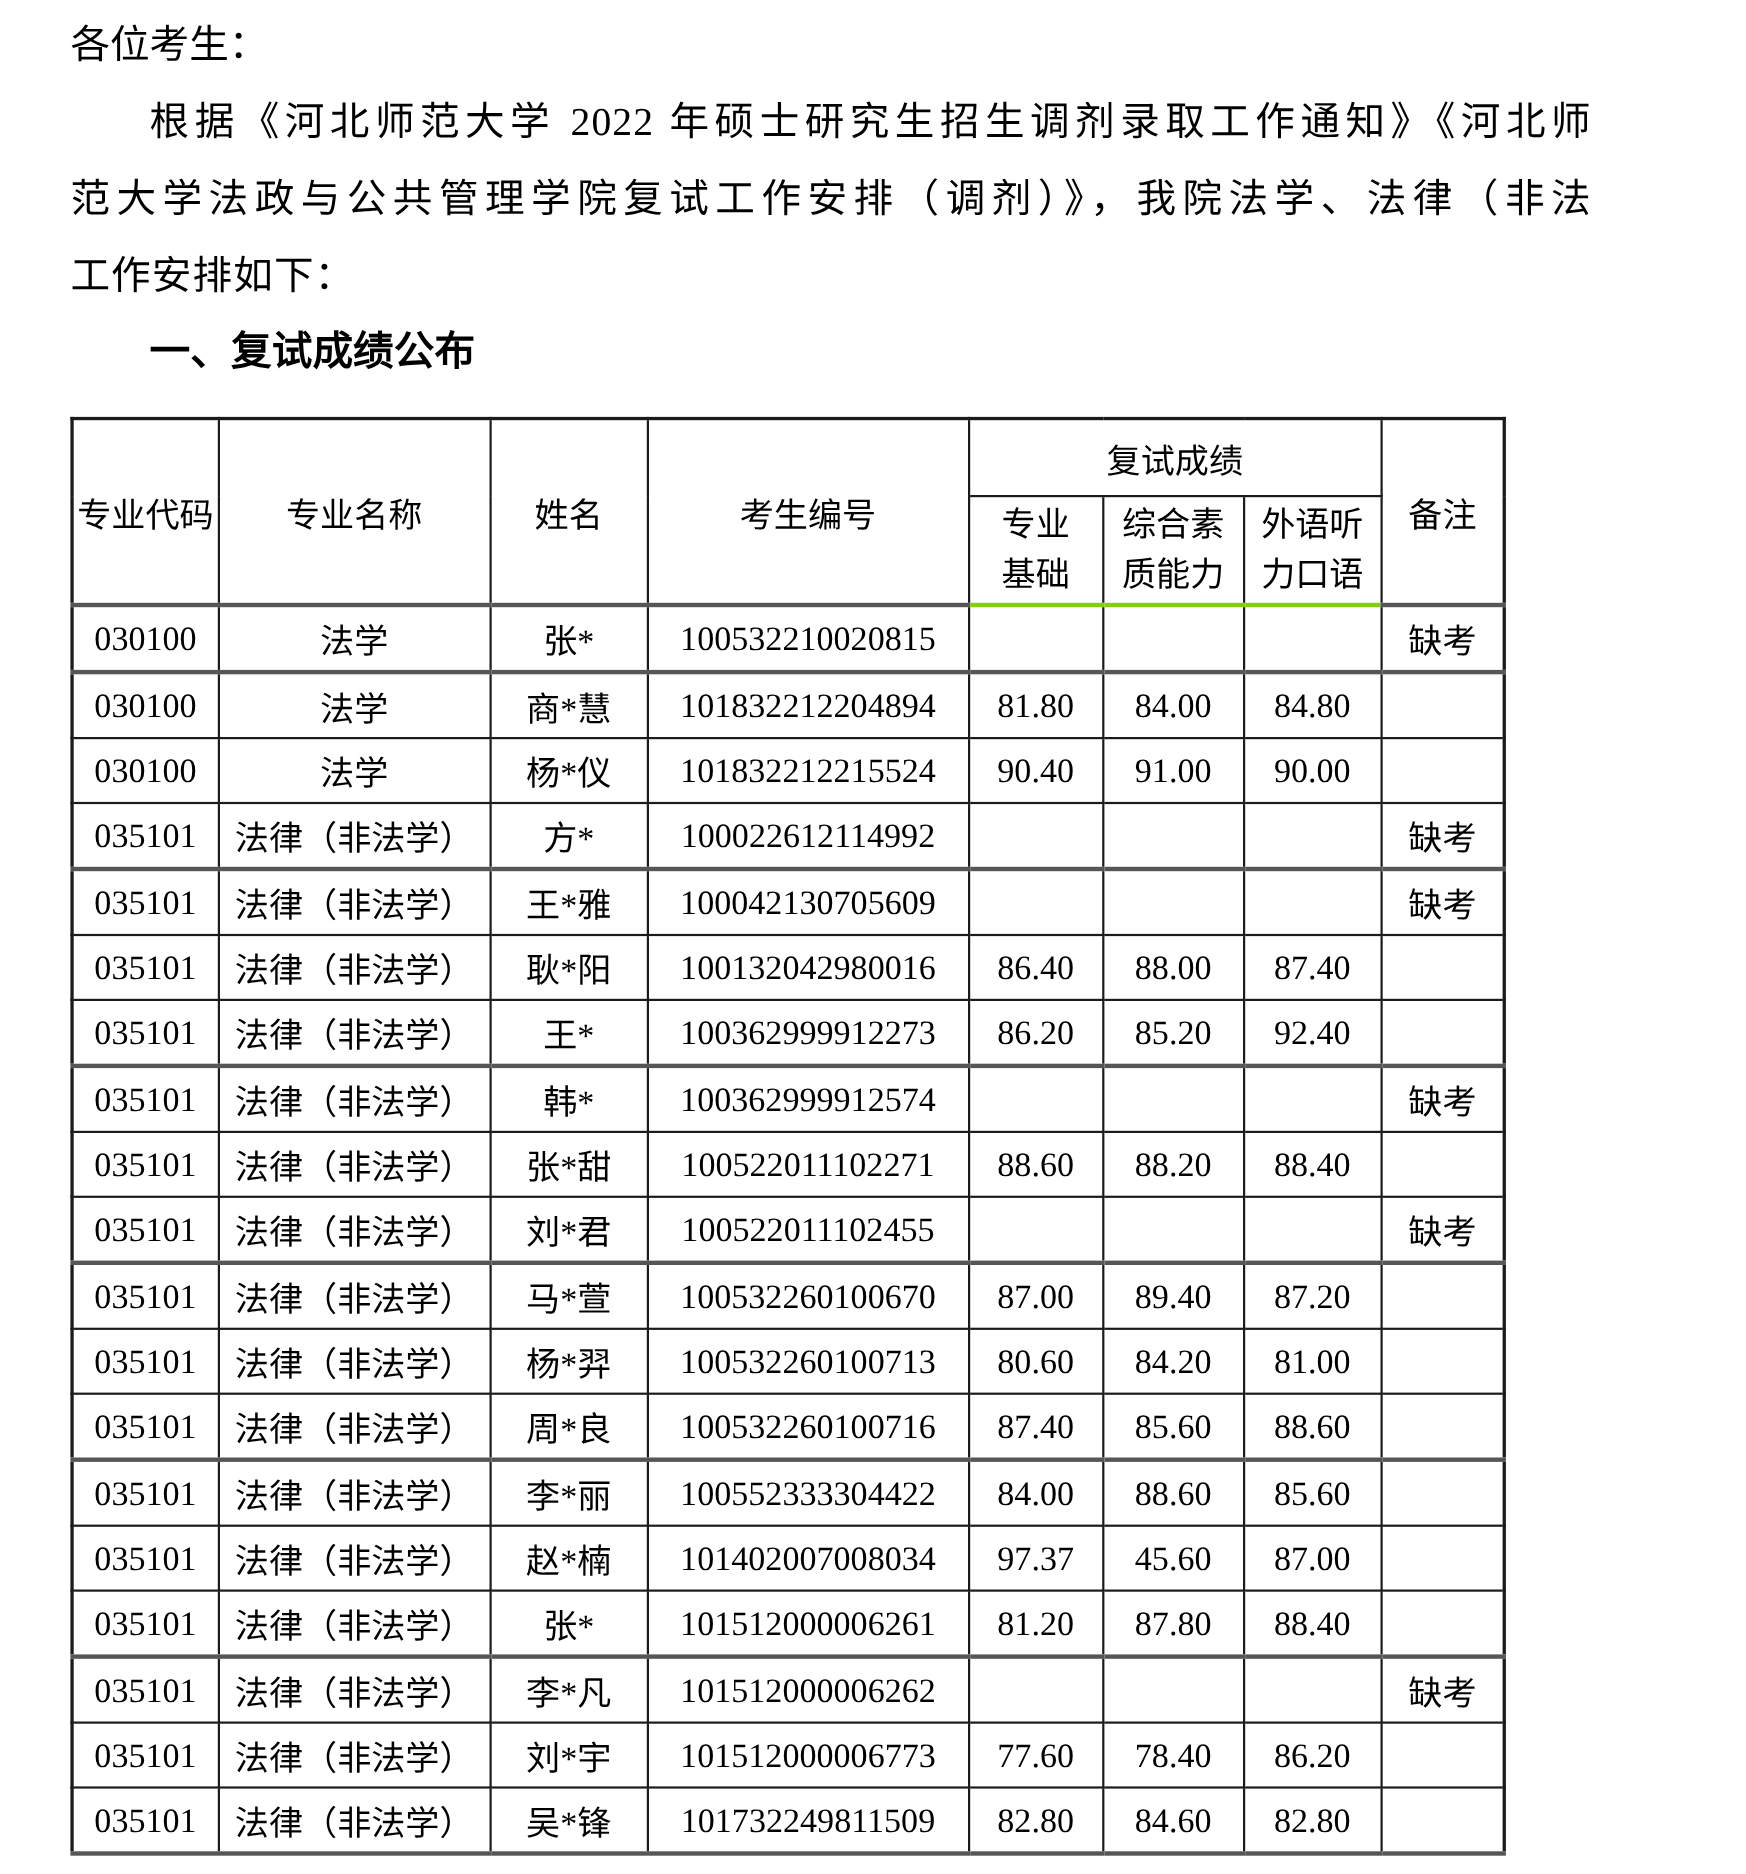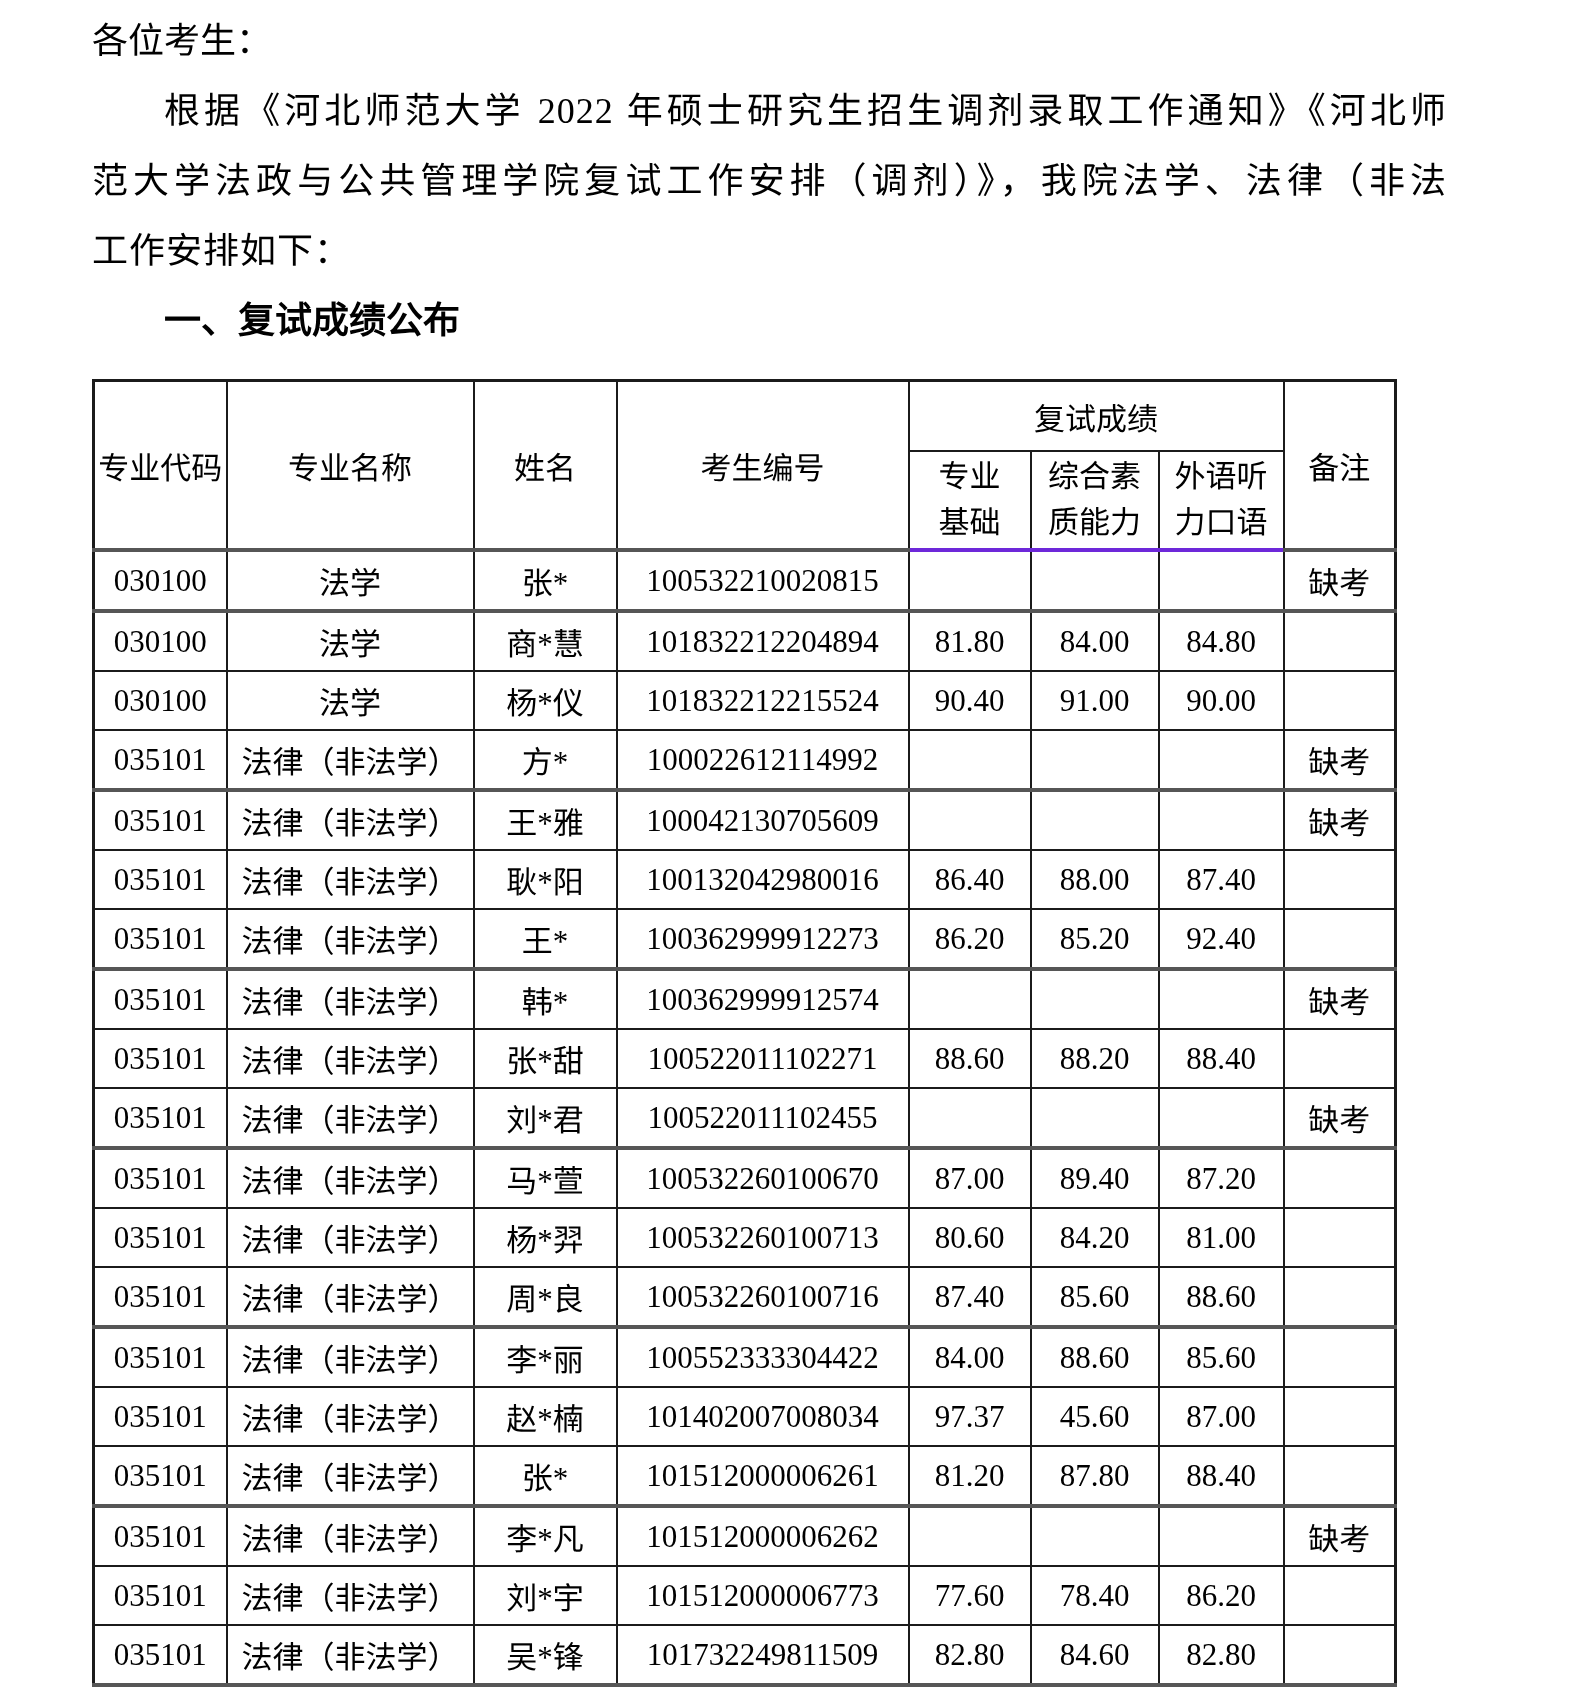--- a/index.html
+++ b/index.html
@@ -11,21 +11,21 @@
     width: 1587px;
     height: 1704px;
     font-family: "Liberation Serif", "DejaVu Serif", serif;
     color: #000000;
     overflow: hidden;
   }
   .page {
     box-sizing: border-box;
     width: 1587px;
     height: 1704px;
-    padding: 6px 140px 0 92px;
+    padding: 6px 140px 0 64px;
   }
   .salutation {
     font-size: 36px;
     line-height: 70px;
     text-align: left;
   }
   .para-line {
     font-size: 36px;
     line-height: 70px;
     text-align: justify;
@@ -59,21 +59,21 @@
     text-align: center;
     vertical-align: middle;
     font-weight: 400;
     padding: 0 2px;
     overflow: hidden;
     white-space: nowrap;
   }
   thead tr.group-row th { height: 68px; }
   thead tr.sub-row th { height: 96px; line-height: 46px; }
   thead th.span-cell { border-bottom: 4px solid #565656; }
-  thead tr.sub-row th { border-bottom: 4px solid #6d28d9; }
+  thead tr.sub-row th { border-bottom: 4px solid #84cc16; }
   tbody td { height: 57px; }
   
   tbody tr:nth-child(3n+1) td { border-bottom: 4px solid #565656; }
   .subhead-line { line-height: 46px; }
 </style>
 </head>
 <body>
 
 <div class="page">
 

